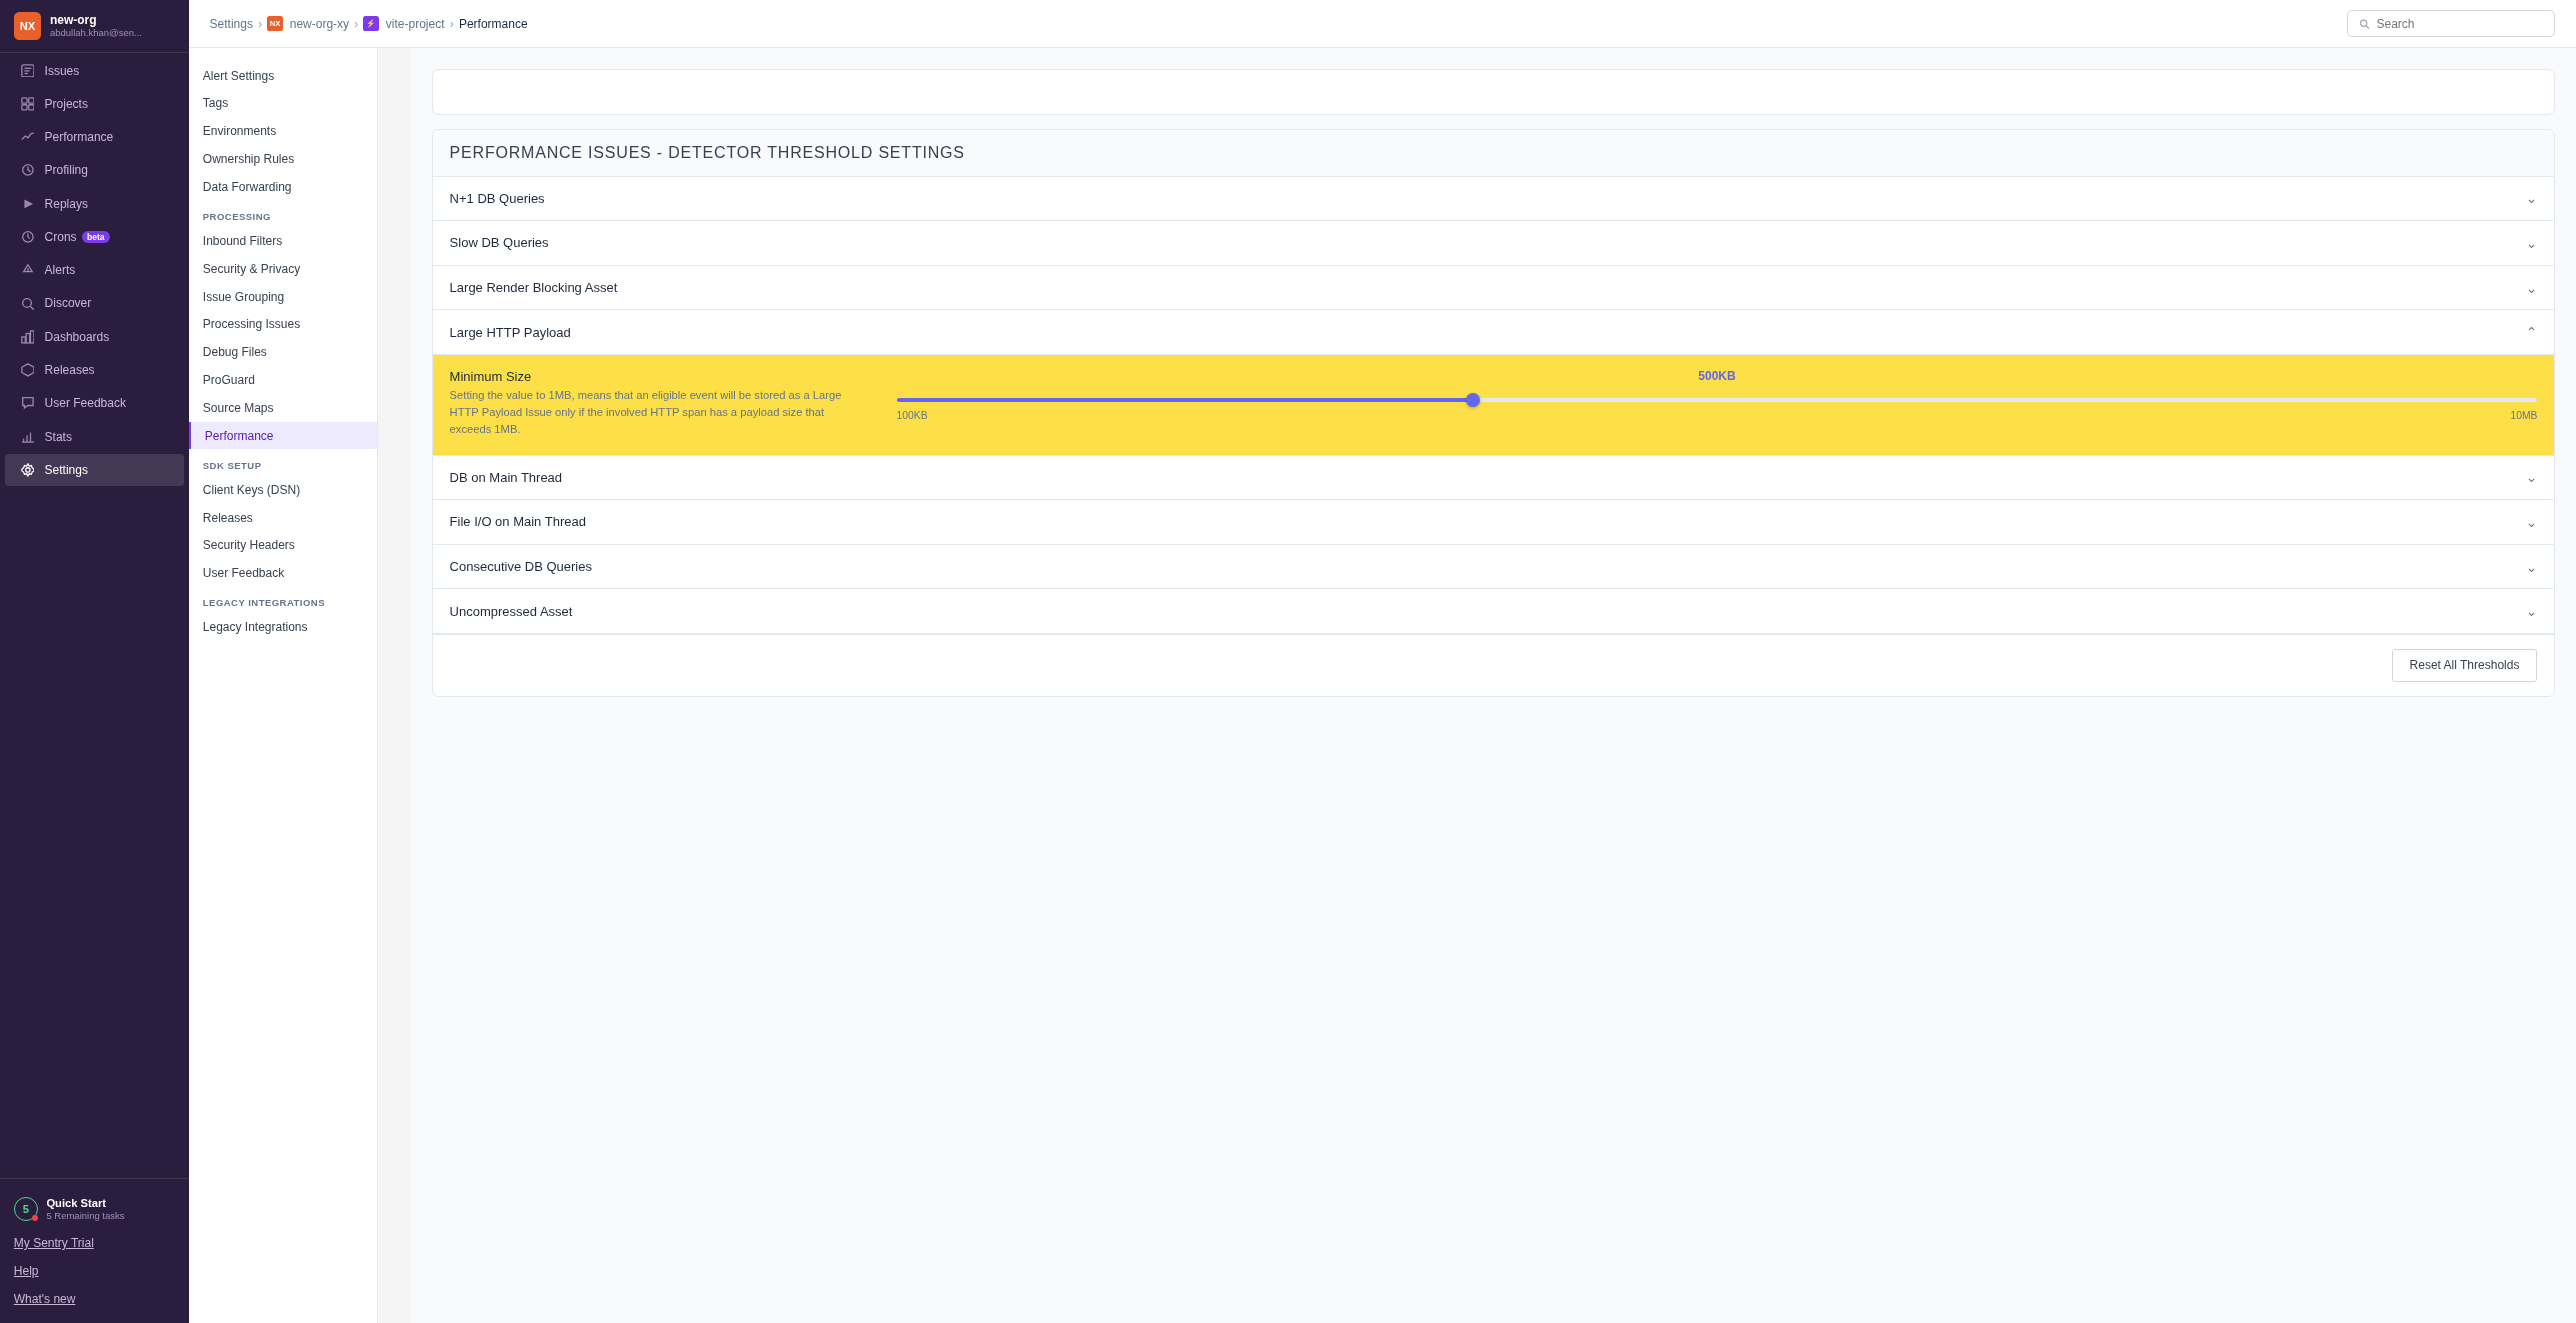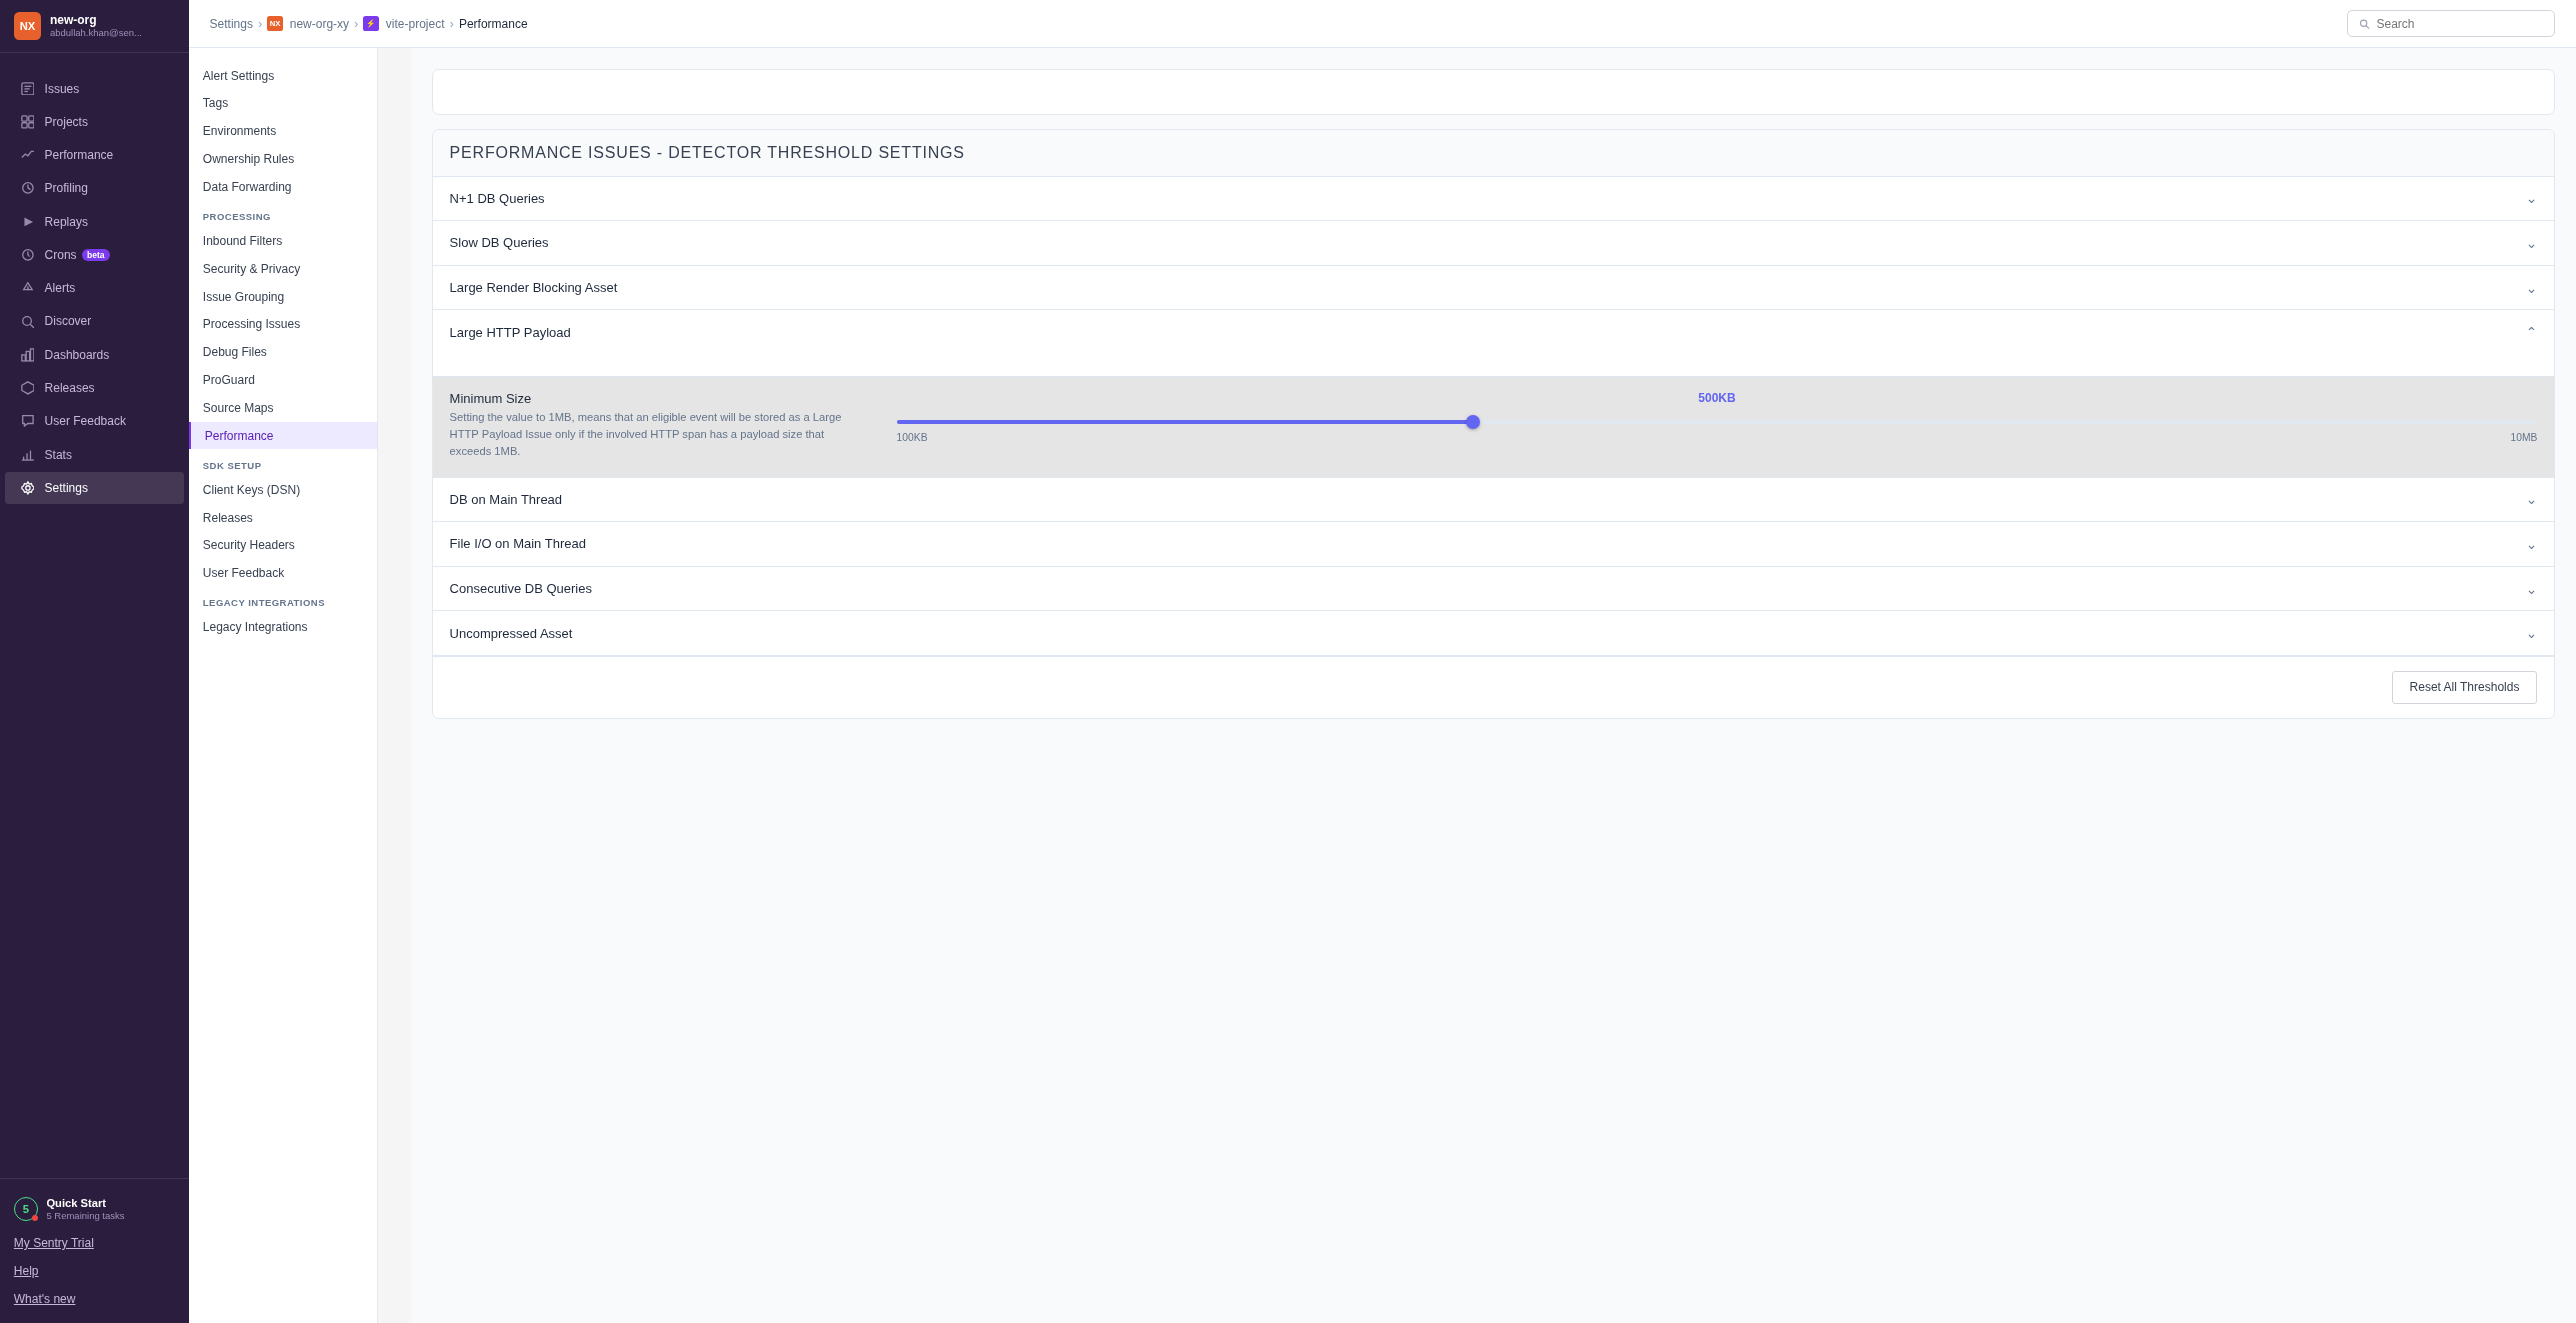--- a/index.html
+++ b/index.html
@@ -26,21 +26,21 @@
       width: 27.5px; height: 27.5px;
       background: #e8612c;
       border-radius: 5.2px;
       display: flex; align-items: center; justify-content: center;
       color: white; font-weight: 700; font-size: 11.2px;
       margin-right: 8.6px; flex-shrink: 0;
     }
     .org-info { overflow: hidden; }
     .org-name { color: white; font-size: 12px; font-weight: 600; }
     .org-email { font-size: 9.5px; color: #a090b8; white-space: nowrap; overflow: hidden; text-overflow: ellipsis; max-width: 112px; }
-    .sidebar-nav { padding: 19px 0; flex: 1; }
+    .sidebar-nav { padding: 1px 0; flex: 1; }
     .nav-item {
       display: flex; align-items: center; padding: 7.7px 13.8px;
       color: #c8b8d8; font-size: 12px; cursor: pointer;
       border-radius: 3.4px; margin: 0.9px 5.2px;
     }
     .nav-item.active { background: rgba(255,255,255,0.12); color: white; }
     .nav-icon { width: 17px; height: 17px; margin-right: 8.6px; opacity: 0.7; flex-shrink: 0; display: flex; align-items: center; justify-content: center; }
     .nav-item.active .nav-icon { opacity: 1; }
     .badge-beta {
       background: #7c3aed; color: white; font-size: 8.6px;
@@ -176,23 +176,22 @@
     .accordion-item:last-child { border-bottom: none; }
     .accordion-header {
       display: flex; align-items: center; justify-content: space-between;
       padding: 13.8px 17px; cursor: pointer; background: white;
     }
     .accordion-title { font-size: 13px; font-weight: 500; color: #1e293b; }
     .chevron-icon { color: #64748b; font-size: 13.8px; }
 
     .accordion-content {
       padding: 13.8px 17px 17px;
-      background: #e5e5e5;
+      background: #fde047;
       border-top: 0.9px solid #e2e8f0;
-      margin-top: 22px;
     }
     .accordion-content-inner {
       display: flex;
       align-items: flex-start;
       gap: 34px;
     }
     .threshold-label { font-size: 13px; font-weight: 500; color: #1e293b; margin-bottom: 3.4px; }
     .threshold-description { font-size: 11.2px; color: #64748b; max-width: 413px; line-height: 1.5; }
     .slider-section { flex: 1; min-width: 258px; }
     .slider-value-label {

